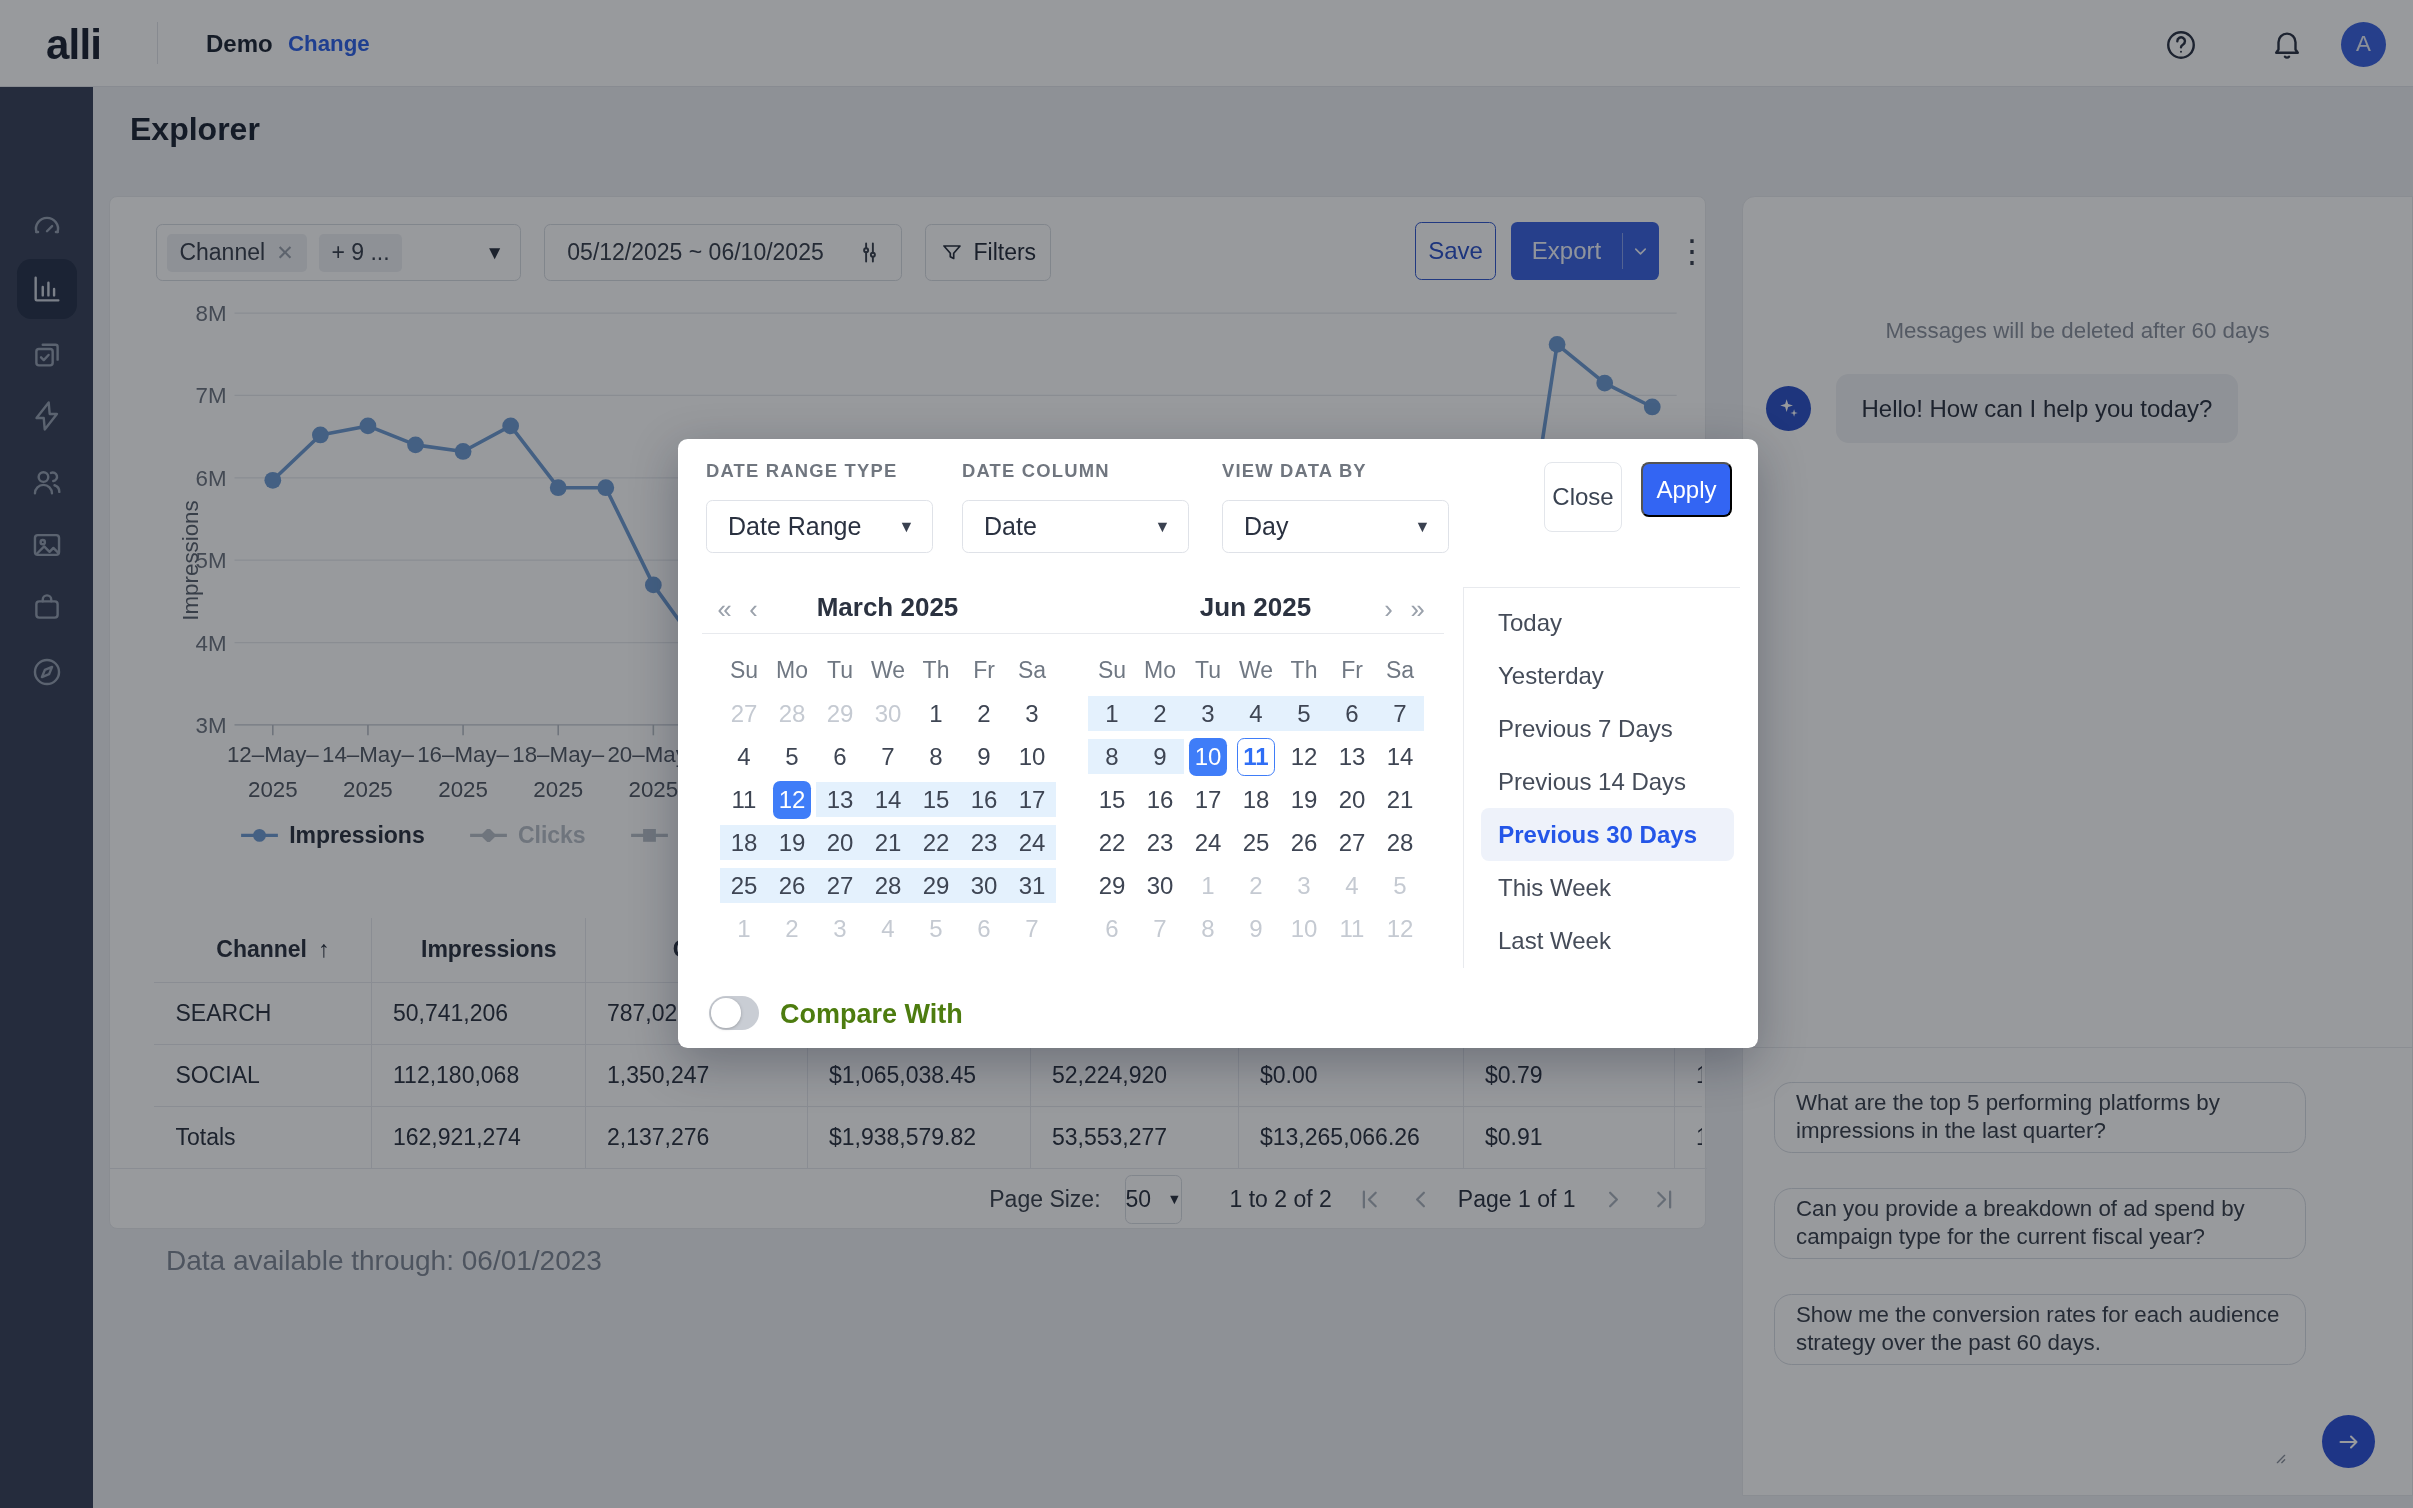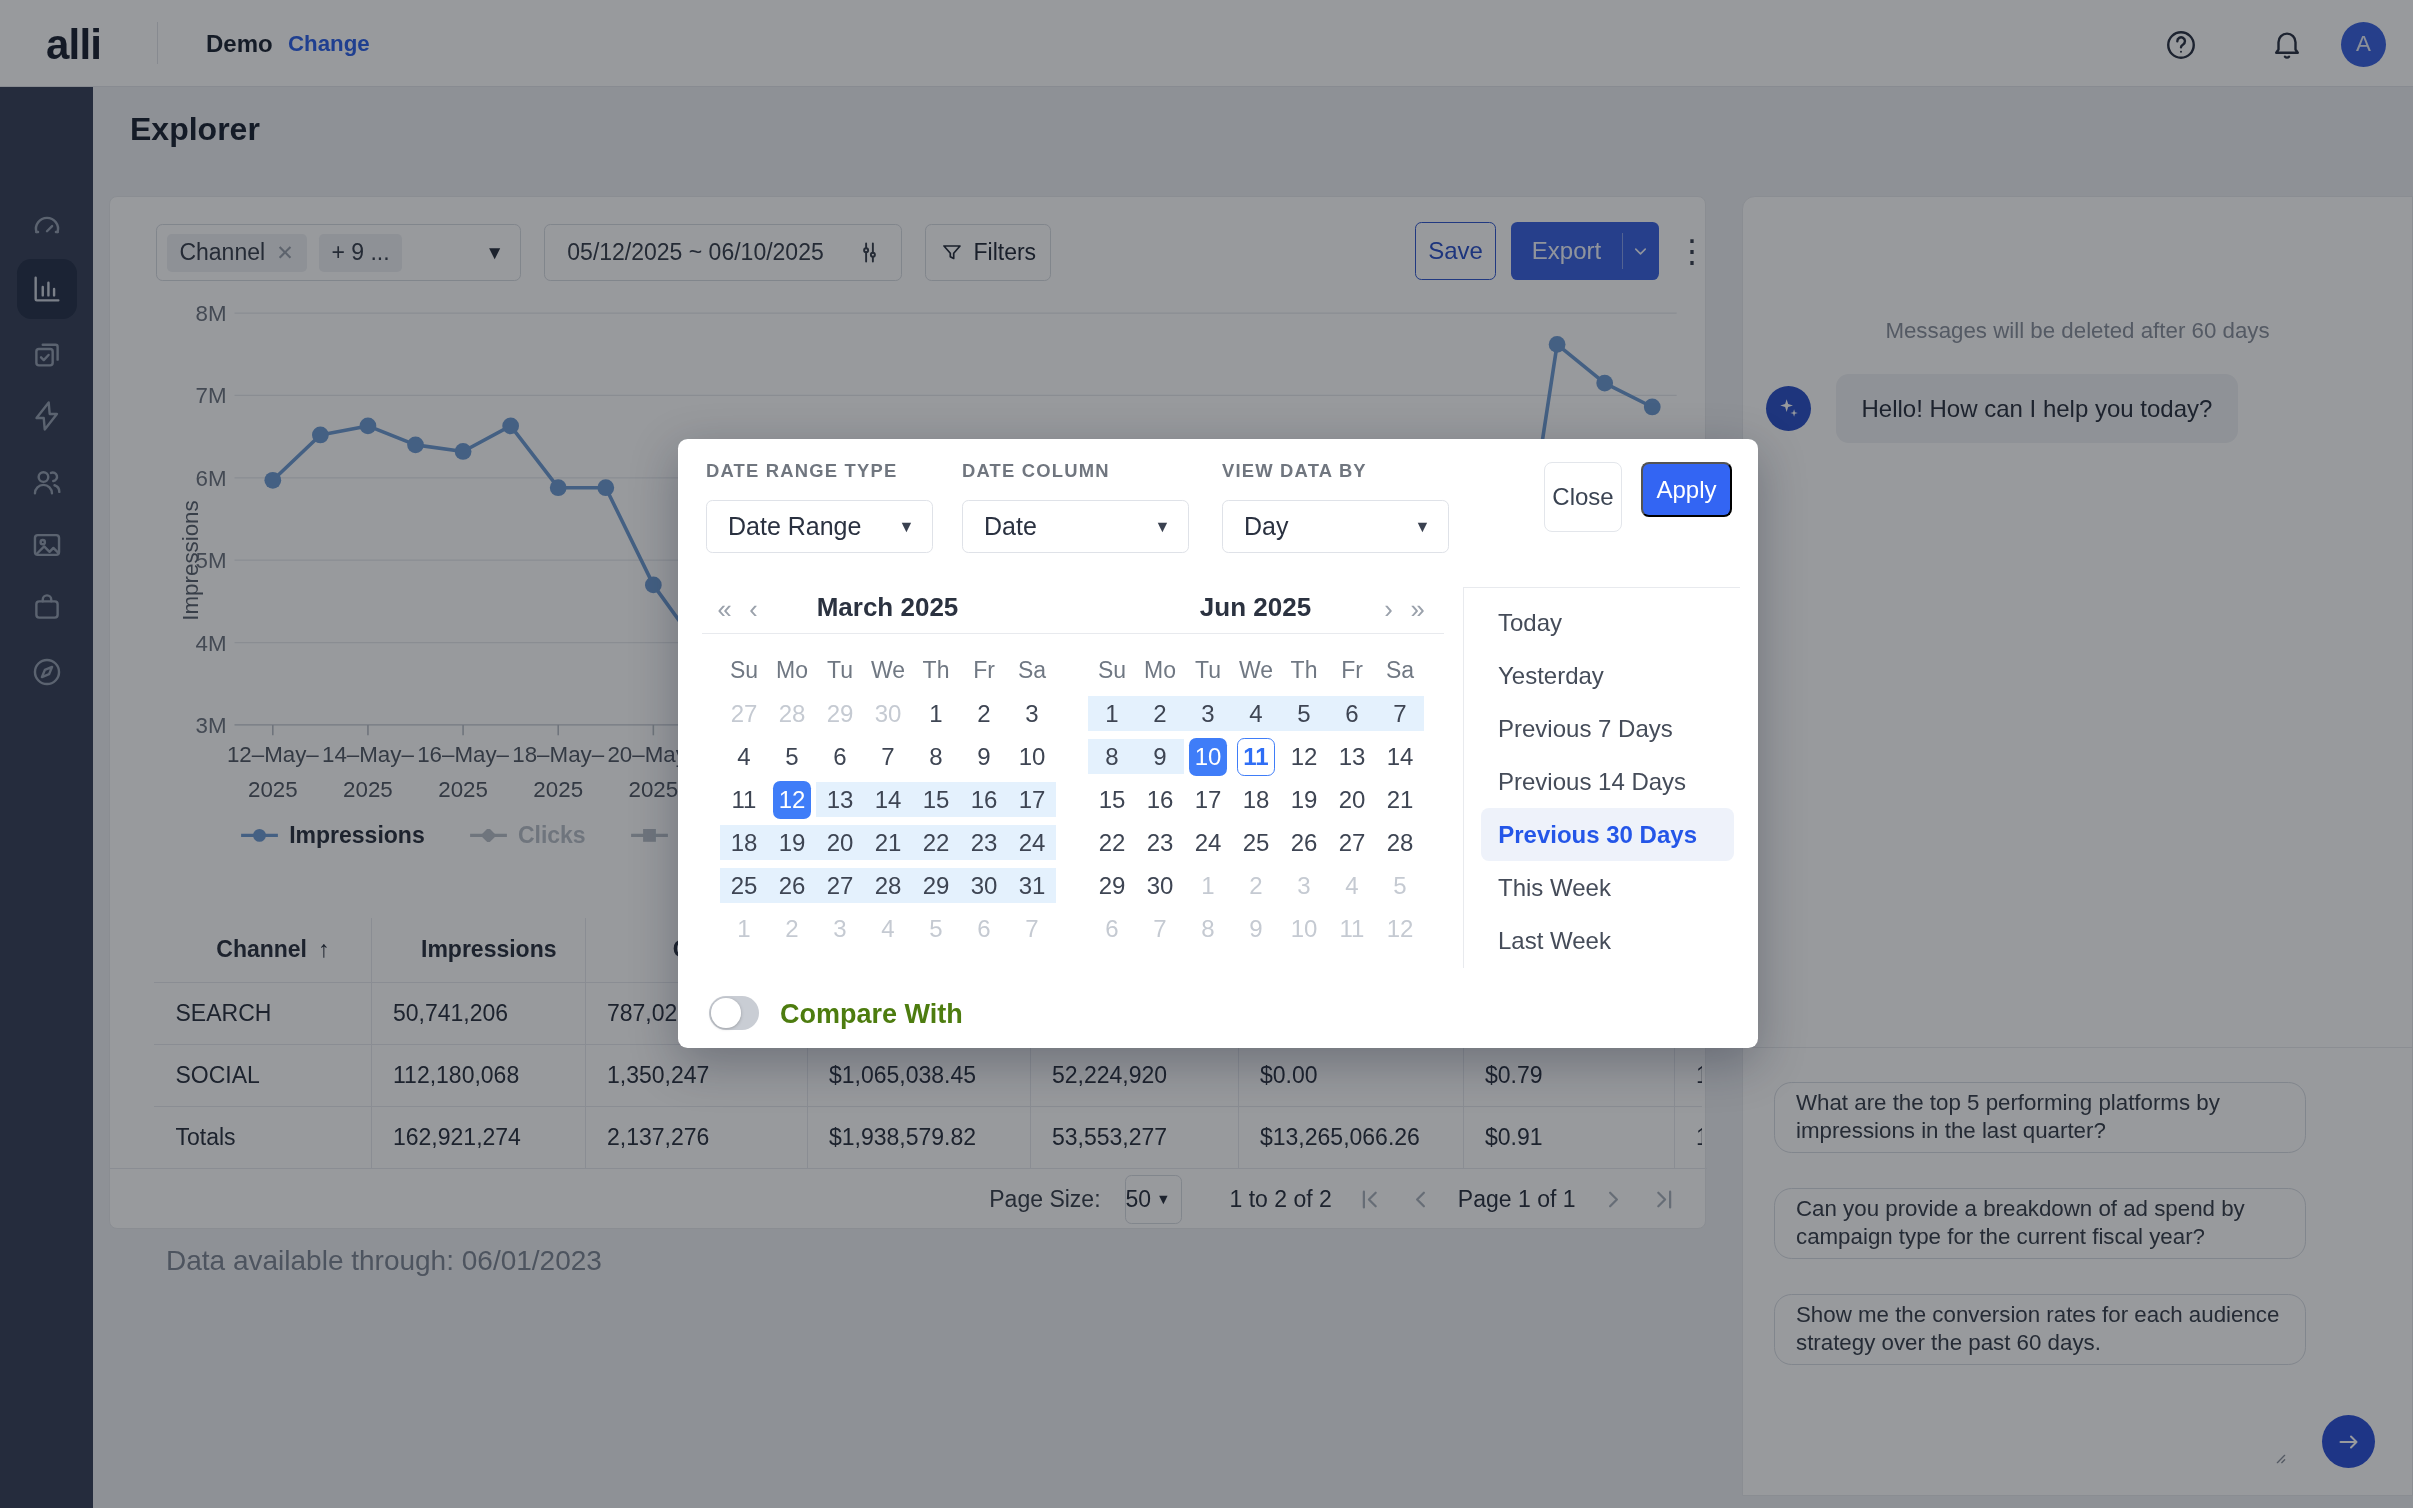--- a/index.html
+++ b/index.html
@@ -64,21 +64,21 @@
   th, td { height:62px; padding:0 0 0 21.5px; text-align:left; font-size:23px; color:#2b3240;
     border-bottom:0.8px solid #e7e9ee; border-right:0.8px solid #e7e9ee; white-space:nowrap; overflow:hidden; }
   th { height:64px; font-weight:700;text-align:center; }
   th:last-child, td:last-child { border-right:none; }
   .sort-arrow { margin-left:11.2px; font-weight:400; }
 
   
   #pagination { position:absolute; left:0; top:971px; width:1597px; height:61px; display:flex; align-items:center;
     justify-content:flex-end; padding-right:29.5px; gap:24px; font-size:23px; color:#3b424e; }
   #page-size-select { width:57px; height:49px; border:1.6px solid #d8dce2; border-radius:6.4px; display:flex; align-items:center;
-    justify-content:flex-start; gap:5px; color:#2b3240; }
+    justify-content:flex-start; gap:16px; color:#2b3240; }
   #page-size-select .caret { font-size:14.4px; }
   #range-label { font-weight:400; color:#2b3240; margin-left:24px; }
   .pg-icon { width:27px; height:27px; color:#aab1bc; }
   #page-label { color:#2b3240; }
 
   #data-note { position:absolute; left:166px; top:1245px; font-size:28px; color:#7f8794; }
 
   
   #chat-panel { position:absolute; left:1742px; top:196px; width:671px; height:1300px; background:#ffffff;
     border-radius:12.8px 0 0 0; border:0.8px solid #e7e9ed; z-index:3; }

